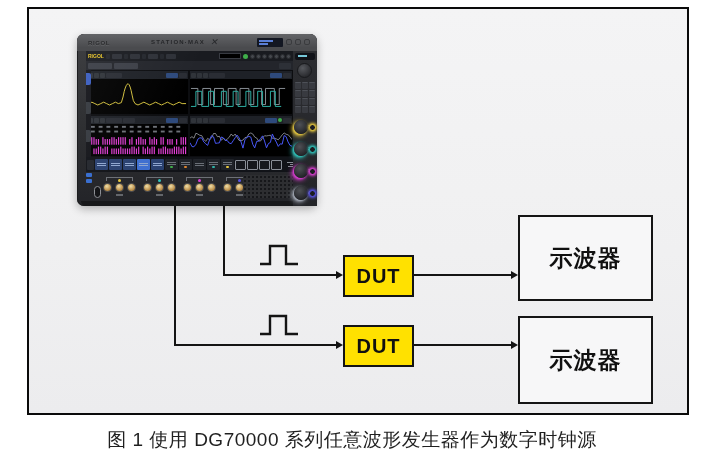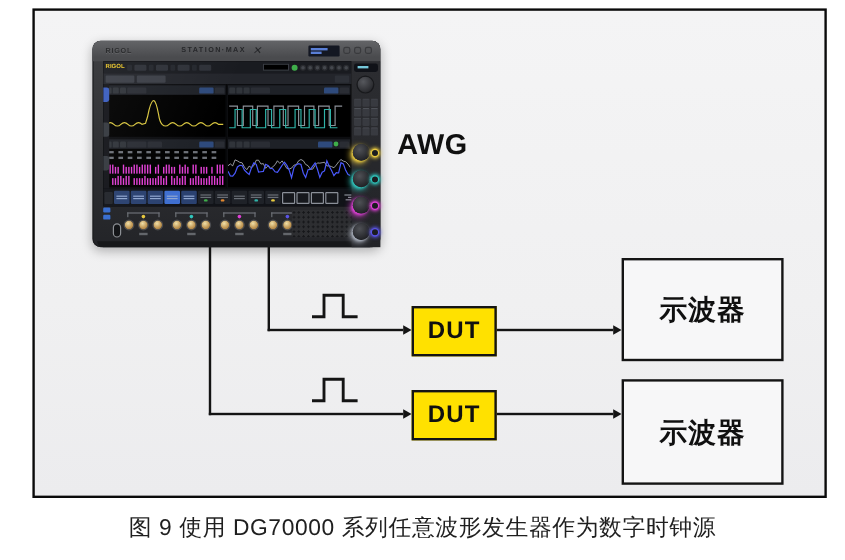--- a/index.html
+++ b/index.html
@@ -482,21 +482,20 @@
             <span class="cdot" style="background: rgb(90, 84, 232);"></span>
             <span class="conn"></span>
             <span class="conn"></span>
             <span class="conn"></span>
           </div>
         </div>
       <span class="grille"></span>
     </div>
   </div>
 
-  <div class="awg-label">AWG</div>
 
   <div class="wire" style="left:194px;top:190px;width:2px;height:77px;"></div>
   <div class="wire" style="left:194px;top:265px;width:113px;height:2px;"></div>
   <div class="arrow" style="left:307px;top:262px;"></div>
   <svg class="pulse" style="left:229px;top:234px;" viewBox="0 0 42 23">
     <path d="M2,21 h10 v-18 h16 v18 h12" fill="none" stroke="#141414" stroke-width="2.4"></path>
   </svg>
   <div class="dut" style="left:314px;top:246px;">
     <span>DUT</span>
   </div>
@@ -515,13 +514,13 @@
   <div class="dut" style="left:314px;top:316px;">
     <span>DUT</span>
   </div>
   <div class="wire" style="left:385px;top:335px;width:97px;height:2px;"></div>
   <div class="arrow" style="left:482px;top:332px;"></div>
   <div class="scope" style="left:489px;top:307px;height:84px;">
     <span>示波器</span>
   </div>
 </div>
 
-<div class="caption">图 9 使用 DG70000 系列任意波形发生器作为数字时钟源</div>
+<div class="caption">图 1 使用 DG70000 系列任意波形发生器作为数字时钟源</div>
 
 </body></html>

